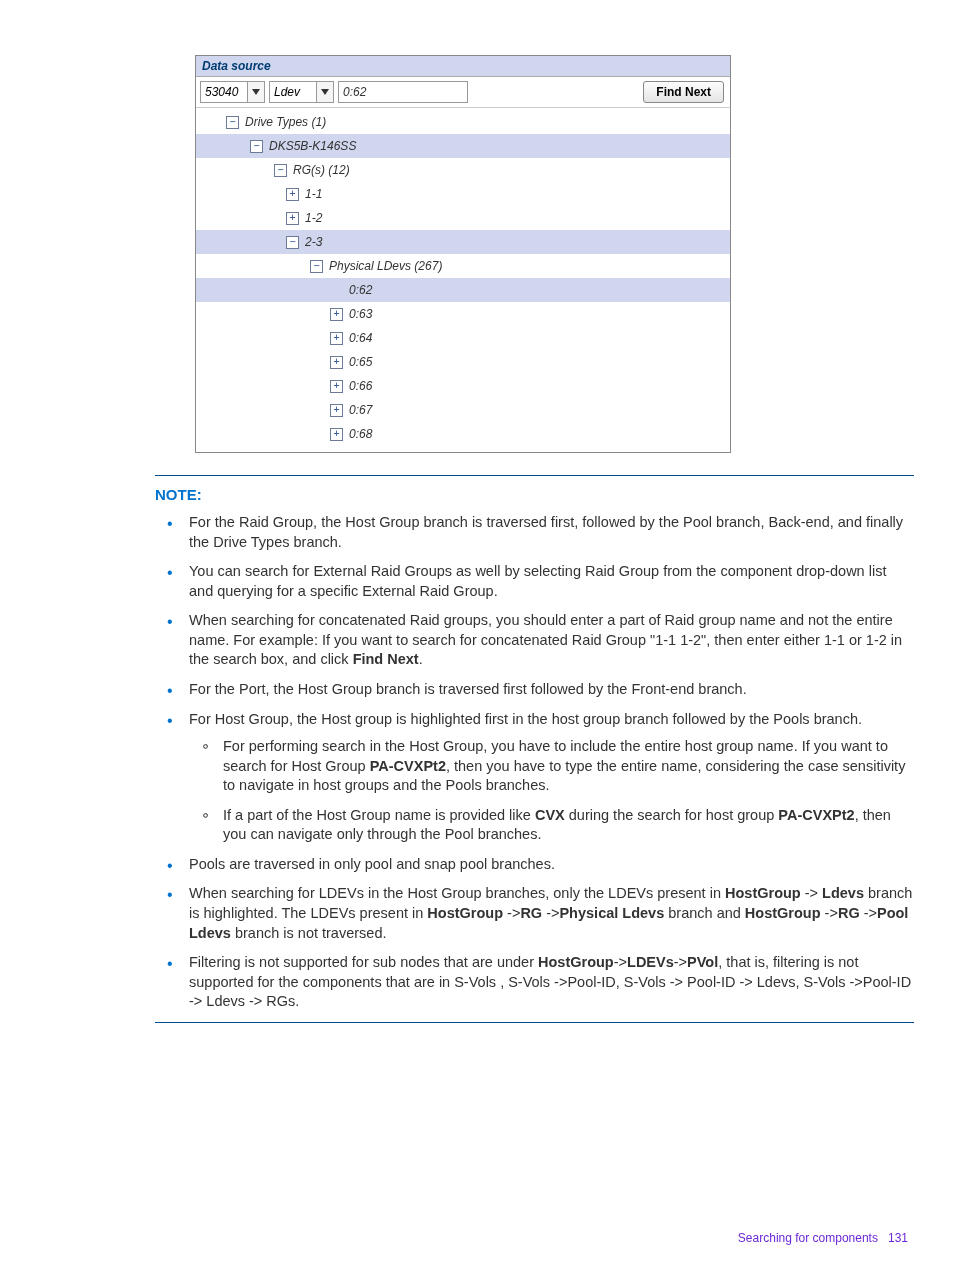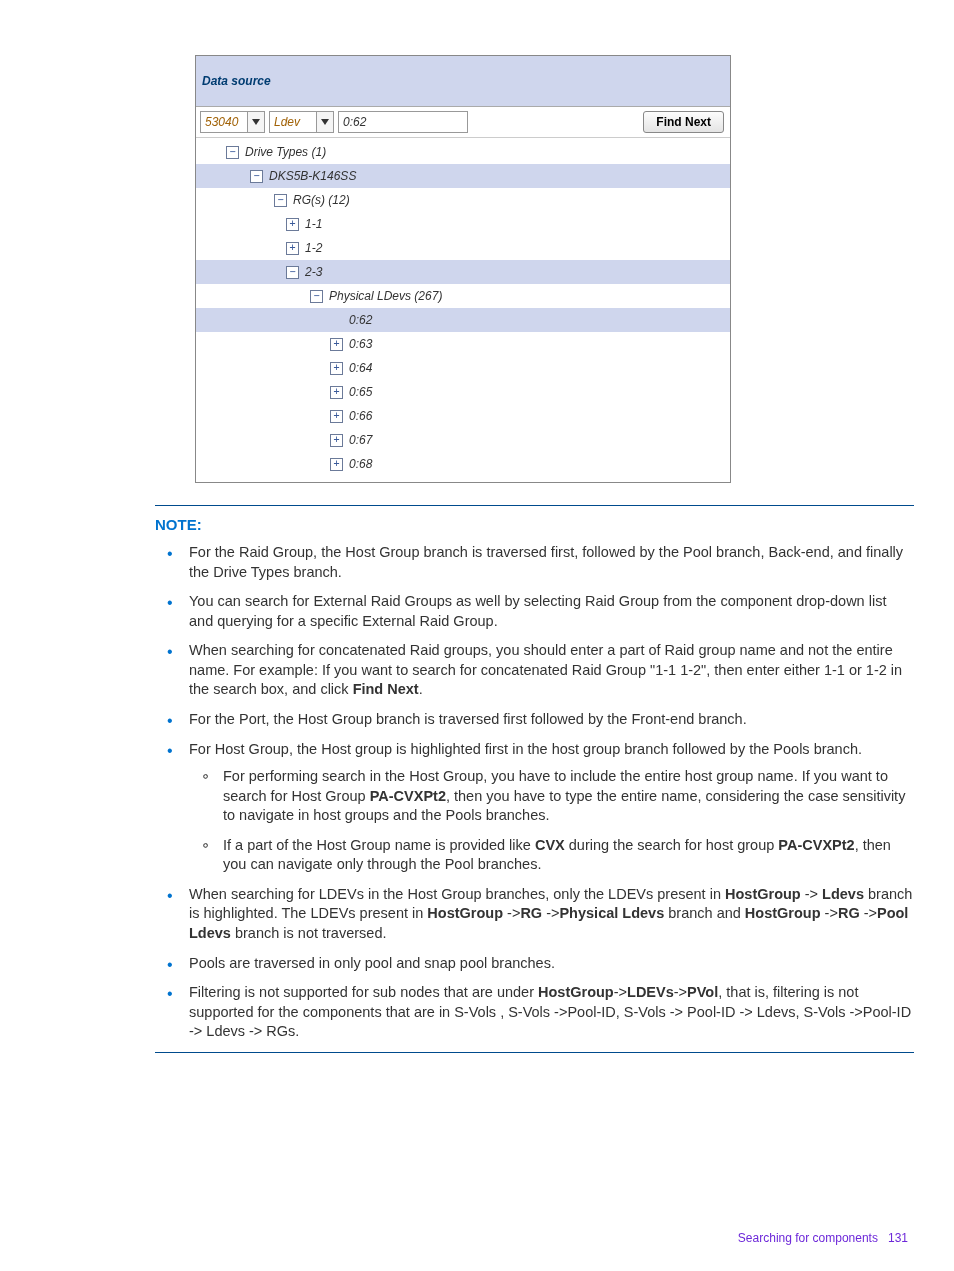--- a/index.html
+++ b/index.html
@@ -21,21 +21,21 @@
     margin-left: 40px;
     width: 534px;
     border: 1px solid #888;
     background: #fff;
   }
   .panel-title {
     background: #cfd6ed;
     color: #003c71;
     font-weight: bold;
     font-size: 12px;
-    padding: 18px 6px;
+    padding: 3px 6px;
     border-bottom: 1px solid #aaa;
     font-style: italic;
   }
   .toolbar {
     display: flex;
     align-items: center;
     gap: 4px;
     padding: 4px 4px;
     border-bottom: 1px solid #ccc;
     font-size: 12px;
@@ -43,21 +43,21 @@
   .combo {
     display: flex;
     align-items: center;
     border: 1px solid #999;
     height: 20px;
     background: #fff;
   }
   .combo-text {
     padding: 0 6px 0 4px;
     font-style: italic;
-    color: #a16207;
+    color: #000000;
     font-size: 12px;
     min-width: 36px;
   }
   .combo-btn {
     width: 16px;
     height: 20px;
     display: flex;
     align-items: center;
     justify-content: center;
     border-left: 1px solid #999;
@@ -303,22 +303,22 @@
     <li><span>For the Raid Group, the Host Group branch is traversed first, followed by the Pool branch, Back-end, and finally the Drive Types branch.</span></li>
     <li><span>You can search for External Raid Groups as well by selecting Raid Group from the component drop-down list and querying for a specific External Raid Group.</span></li>
     <li><span>When searching for concatenated Raid groups, you should enter a part of Raid group name and not the entire name. For example: If you want to search for concatenated Raid Group "1-1 1-2", then enter either 1-1 or 1-2 in the search box, and click </span><b>Find Next</b>.</li>
     <li><span>For the Port, the Host Group branch is traversed first followed by the Front-end branch.</span></li>
     <li><span>For Host Group, the Host group is highlighted first in the host group branch followed by the Pools branch.</span>
       <ul class="sub">
         <li><span>For performing search in the Host Group, you have to include the entire host group name. If you want to search for Host Group </span><b>PA-CVXPt2</b><span>, then you have to type the entire name, considering the case sensitivity to navigate in host groups and the Pools branches.</span></li>
         <li><span>If a part of the Host Group name is provided like </span><b>CVX</b><span> during the search for host group </span><b>PA-CVXPt2</b><span>, then you can navigate only through the Pool branches.</span></li>
       </ul>
     </li>
+    <li><span>Pools are traversed in only pool and snap pool branches.</span></li>
     <li><span>When searching for LDEVs in the Host Group branches, only the LDEVs present in </span><b>HostGroup</b> -&gt; <b>Ldevs</b><span> branch is highlighted. The LDEVs present in </span><b>HostGroup</b> -&gt;<b>RG</b> -&gt;<b>Physical Ldevs</b><span> branch and </span><b>HostGroup</b> -&gt;<b>RG</b> -&gt;<b>Pool Ldevs</b><span> branch is not traversed.</span></li>
-    <li><span>Pools are traversed in only pool and snap pool branches.</span></li>
     <li><span>Filtering is not supported for sub nodes that are under </span><b>HostGroup</b>-&gt;<b>LDEVs</b>-&gt;<b>PVol</b><span>, that is, filtering is not supported for the components that are in S-Vols , S-Vols -&gt;Pool-ID, S-Vols -&gt; Pool-ID -&gt; Ldevs, S-Vols -&gt;Pool-ID -&gt; Ldevs -&gt; RGs.</span></li>
   </ul>
 
   <hr class="sep2">
 
 </div>
 
 <div class="footer">
   <span>Searching for components</span>&nbsp;&nbsp;&nbsp;<span>131</span>
 </div>

